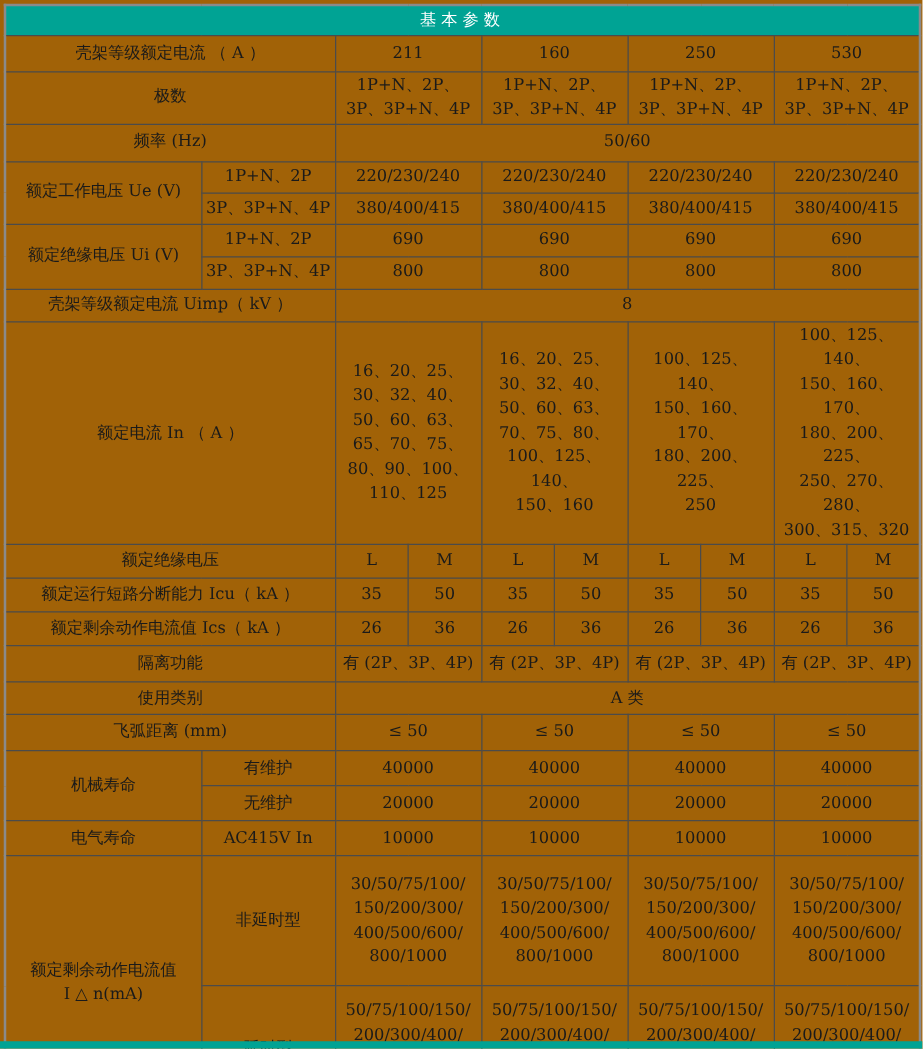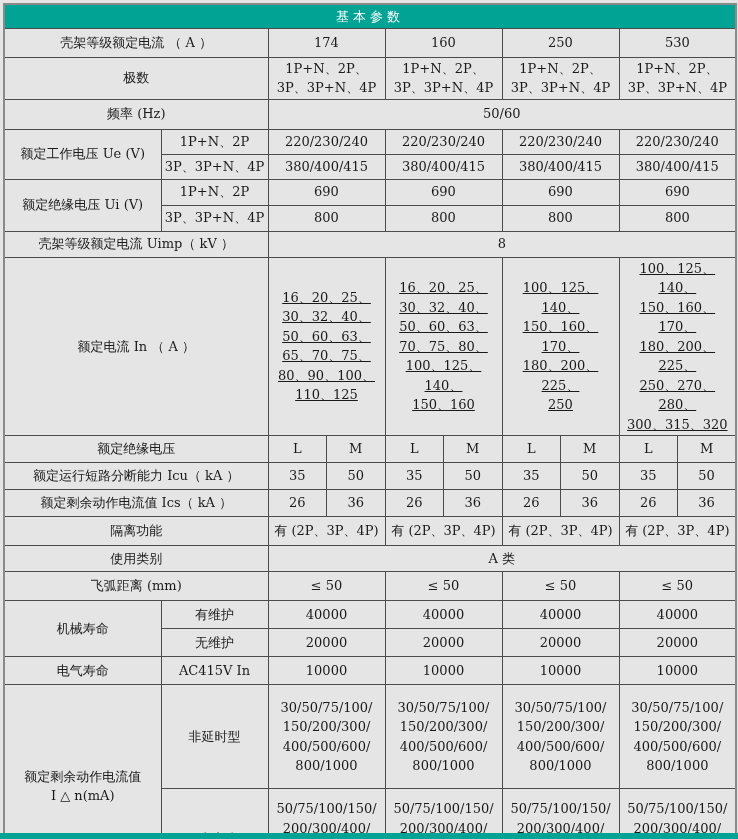--- a/index.html
+++ b/index.html
@@ -6,21 +6,21 @@
   html, body {
     margin: 0; padding: 0;
     background: #ffffff;
     width: 738px; height: 839px;
   }
   .page {
     position: relative;
     width: 738px; height: 839px;
     font-family: "DejaVu Serif", "Liberation Serif", serif;
     color: #1a1a1a;
-    background: #e5e5e5;
+    background: #a16207;
   }
   table.spec {
     border-collapse: collapse;
     table-layout: fixed;
     position: absolute;
     left: 3px; top: 3px;
     width: 732px;
     border: 2px solid #8a8a8a;
   }
   table.spec td {
@@ -37,21 +37,20 @@
     background: #00A394;
     color: #ffffff;
     font-size: 15px;
     letter-spacing: 4px;
     font-family: "DejaVu Sans", "Liberation Sans", sans-serif;
   }
   td.left-list {
     text-align: left;
     padding-left: 7px;
     line-height: 1.47;
-    text-decoration: underline;
   }
   td.res-val { line-height: 1.95; margin-top: 38px; }
   .bottom-bar {
     position: absolute;
     left: 0; bottom: 0;
     width: 738px; height: 6px;
     background: #00A394;
   }
 </style>
 </head>
@@ -72,21 +71,21 @@
         <col style="width:58.5px">
     </colgroup>
 
     <tbody>
         <tr style="height:24px">
       <td colspan="10" class="title-cell">基本参数</td>
     </tr>
 
     <tr style="height:29px">
       <td colspan="2">壳架等级额定电流 （ A ）</td>
-      <td colspan="2">174</td>
+      <td colspan="2">211</td>
       <td colspan="2">160</td>
       <td colspan="2">250</td>
       <td colspan="2">530</td>
     </tr>
 
     <tr style="height:40px">
       <td colspan="2">极数</td>
       <td colspan="2">1P+N、2P、
 3P、3P+N、4P</td>
       <td colspan="2">1P+N、2P、

